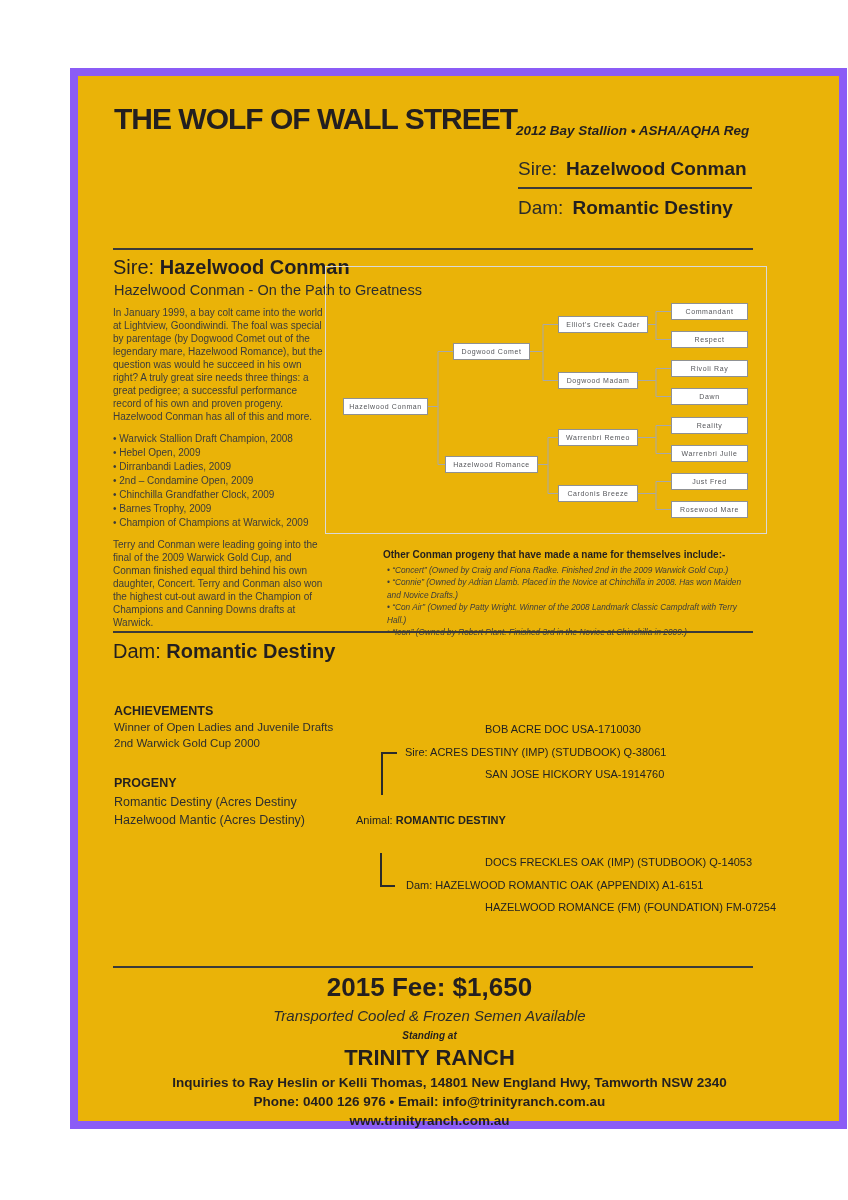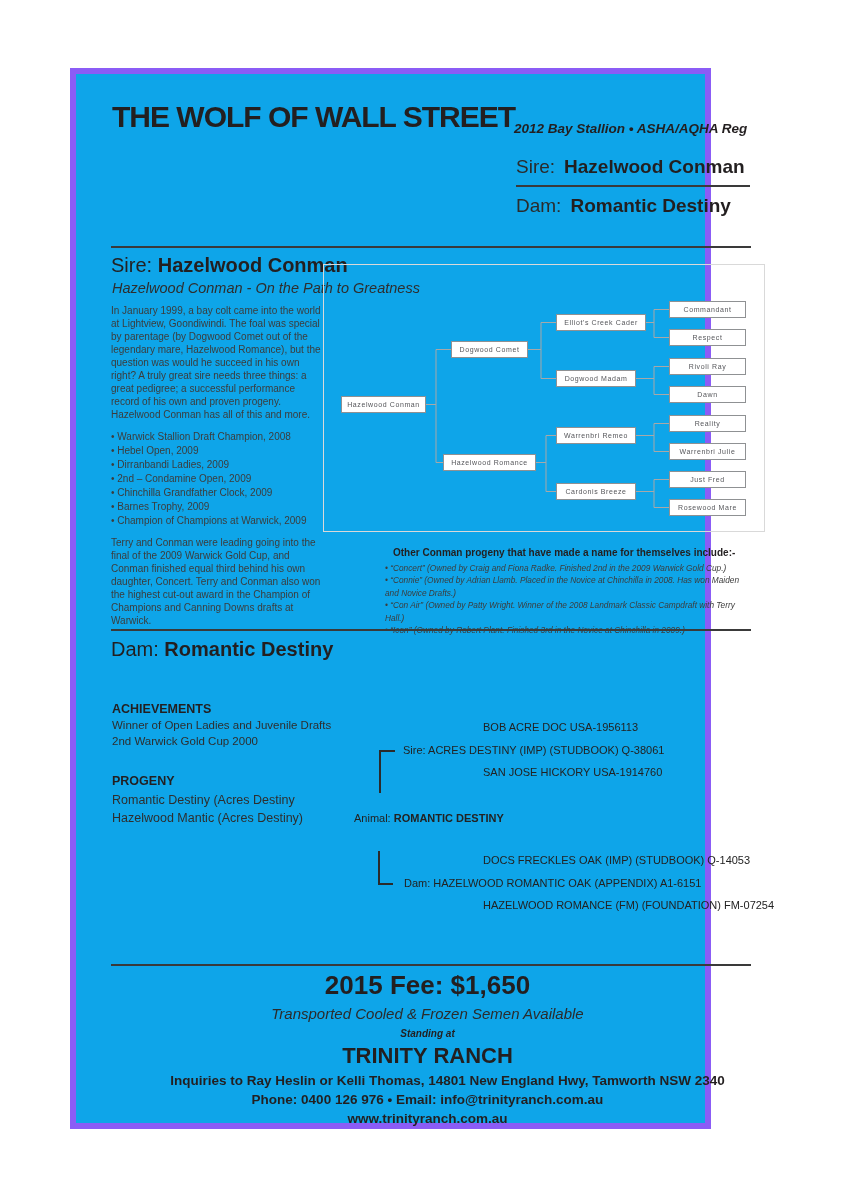--- a/index.html
+++ b/index.html
@@ -1,45 +1,45 @@
 <!DOCTYPE html>
 <html><head>
 <meta charset="utf-8">
 <style>
   html,body{margin:0;padding:0;background:#ffffff;}
   body{width:848px;height:1200px;position:relative;font-family:"Liberation Sans",sans-serif;color:#231f20;}
-  .page{position:absolute;left:70px;top:68px;width:641px;height:1061px;border:6px solid #8b5cf6;background:#0ea5e9;box-sizing:border-box;}
+  .page{position:absolute;left:70px;top:68px;width:777px;height:1061px;border:8px solid #8b5cf6;background:#eab308;box-sizing:border-box;}
   .abs{position:absolute;}
   .rule{position:absolute;height:2px;background:#3a3a3a;}
   
   .title{left:36px;top:26px;font-size:30px;font-weight:bold;letter-spacing:-1px;white-space:nowrap;}
   .subtitle{left:438px;top:47px;font-size:13.5px;font-style:italic;font-weight:bold;white-space:nowrap;}
   .parent-block{left:440px;top:82px;width:234px;}
   .parent-row{font-size:19px;white-space:nowrap;}
   .parent-row .lbl{font-weight:normal;color:#2b2b2b;margin-right:9px;}
   .parent-row .nm{font-weight:bold;}
   .parent-row.first{padding-bottom:7px;border-bottom:2px solid #3a3a3a;}
   .parent-row.second{padding-top:8px;}
   
   .sec-head{font-size:20px;white-space:nowrap;}
   .sec-head .lbl{font-weight:normal;}
   .sec-head .nm{font-weight:bold;}
-  .sub-head{font-size:14.5px;color:#2e2e2e;white-space:nowrap;font-style:italic;}
+  .sub-head{font-size:14.5px;color:#2e2e2e;white-space:nowrap;}
   .leftcol{left:35px;top:230px;width:214px;font-size:10px;line-height:1.3;color:#3c3c3c;}
   .leftcol p{margin:0 0 9px 0;}
   .leftcol .bold-intro{font-weight:bold;color:#231f20;margin-bottom:2px;}
   .leftcol ul{list-style:none;margin:0 0 9px 0;padding:0;}
   .leftcol li{margin:0 0 1px 0;}
   
   .tree-frame{left:247px;top:190px;width:440px;height:266px;border:1px solid #d9d9d9;}
   .pbox{position:absolute;height:17px;border:1px solid #8f9193;background:#fff;display:flex;align-items:center;justify-content:center;font-size:7px;letter-spacing:0.6px;color:#55565a;white-space:nowrap;box-sizing:border-box;}
   .connectors{position:absolute;left:0;top:0;width:707px;height:1060px;pointer-events:none;}
   
   .other-prog{left:305px;top:473px;width:372px;}
-  .other-prog .oh{font-size:10px;font-weight:bold;margin:0 0 3px 12px;}
+  .other-prog .oh{font-size:10px;font-weight:bold;margin:0 0 3px 0;}
   .other-prog ul{list-style:none;margin:4px;padding:0;font-size:8.3px;font-style:italic;line-height:1.5;color:#3c3c3c;}
   
   .dam-details{font-size:14px;color:#2b2b2b;white-space:nowrap;}
   .blk-head{font-size:12.5px;font-weight:bold;}
   .blk-line{font-size:11.5px;color:#2e2e2e;white-space:nowrap;}
   .ped-line{font-size:11px;color:#222;white-space:nowrap;}
   .ped-line .plbl{font-weight:normal;}
   .ped-line .pnm{font-weight:bold;}
   .bracket-top{left:303px;top:676px;width:14px;height:41px;border-left:2px solid #2b2b2b;border-top:2px solid #2b2b2b;}
   .bracket-bottom{left:302px;top:777px;width:13px;height:32px;border-left:2px solid #2b2b2b;border-bottom:2px solid #2b2b2b;}
@@ -140,21 +140,21 @@
   </div>
 
   <div class="abs blk-head" style="left:36px;top:628px;">ACHIEVEMENTS</div>
   <div class="abs blk-line" style="left:36px;top:645px;">Winner of Open Ladies and Juvenile Drafts</div>
   <div class="abs blk-line" style="left:36px;top:661px;">2nd Warwick Gold Cup 2000</div>
 
   <div class="abs blk-head" style="left:36px;top:700px;">PROGENY</div>
   <div class="abs blk-line" style="left:36px;top:719px;font-size:12.5px;">Romantic Destiny (Acres Destiny</div>
   <div class="abs blk-line" style="left:36px;top:737px;font-size:12.5px;">Hazelwood Mantic (Acres Destiny)</div>
 
-  <div class="abs ped-line" style="left:407px;top:647px;">BOB ACRE DOC USA-1956113</div>
+  <div class="abs ped-line" style="left:407px;top:647px;">BOB ACRE DOC USA-1710030</div>
   <div class="abs ped-line" style="left:327px;top:670px;">Sire: ACRES DESTINY (IMP) (STUDBOOK) Q-38061</div>
   <div class="abs ped-line" style="left:407px;top:692px;">SAN JOSE HICKORY USA-1914760</div>
 
   <div class="abs ped-line" style="left:278px;top:738px;">
     <span class="plbl">Animal:</span>
     <span class="pnm">ROMANTIC DESTINY</span>
   </div>
 
   <div class="abs ped-line" style="left:407px;top:780px;">DOCS FRECKLES OAK (IMP) (STUDBOOK) Q-14053</div>
   <div class="abs ped-line" style="left:328px;top:803px;">Dam: HAZELWOOD ROMANTIC OAK (APPENDIX) A1-6151</div>

